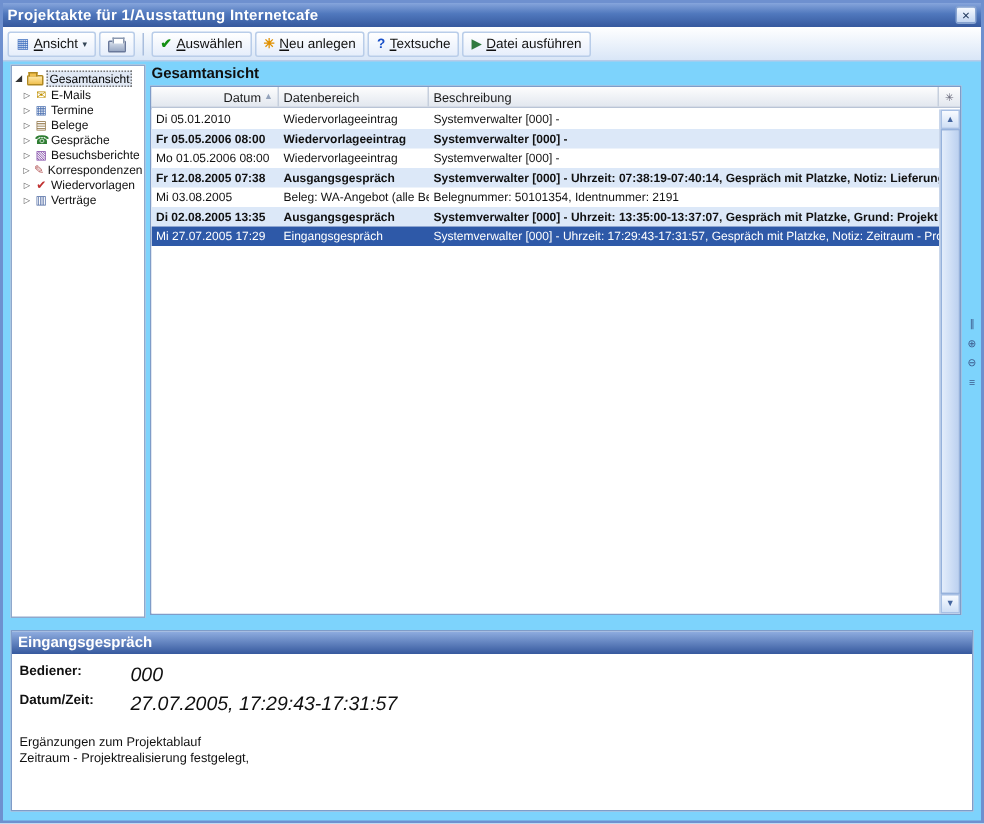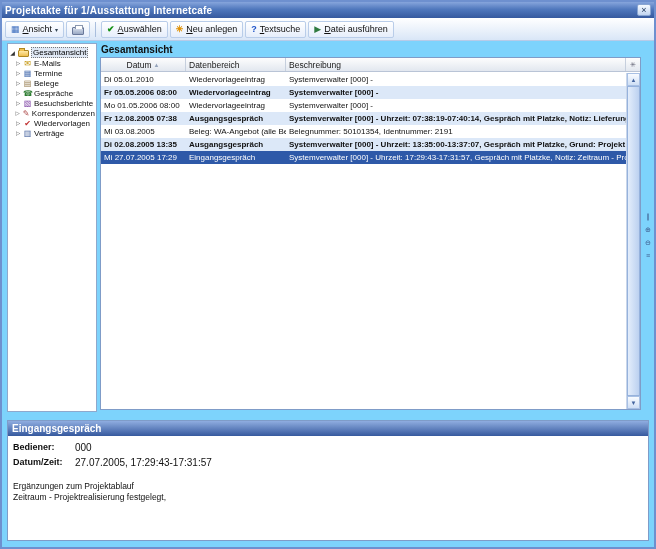--- a/index.html
+++ b/index.html
@@ -47,21 +47,21 @@
   .ic-mail{color:#c09000;} .ic-calendar{color:#4a6fb0;} .ic-receipt{color:#8a6d3b;} .ic-phone{color:#2e7d32;}
   .ic-report{color:#7b3fa2;} .ic-letter{color:#b05050;} .ic-followup{color:#c03030;} .ic-contract{color:#4a66a0;}
 
   
   .main-title{position:absolute;left:99px;top:41px;font-size:10px;line-height:13px;font-weight:bold;color:#101010;}
   .grid{position:absolute;left:98px;top:55px;width:541px;height:353px;background:#fff;border:1px solid #7f9cc8;}
   .grid-header{position:absolute;left:0;top:0;right:0;height:14px;display:flex;
     background:linear-gradient(#fdfdfd,#e2e7ef);border-bottom:1px solid #b9c4d6;}
   .gh{display:flex;align-items:center;gap:2px;padding:0 3px;font-size:8.5px;color:#1a1a1a;
     border-right:1px solid #c6cfdd;overflow:hidden;white-space:nowrap;}
-  .gh-datum{width:85px;justify-content:center;}
+  .gh-datum{width:85px;justify-content:flex-end;}
   .gh-bereich{width:100px;}
   .gh-besch{flex:1;}
   .gh-corner{width:14px;border-right:none;justify-content:center;font-size:7px;color:#667;padding:0;}
   .sort-icon{font-size:6px;color:#94a3bb;}
   .grid-body{position:absolute;left:0;top:15px;right:14px;bottom:0;overflow:hidden;background:#fff;}
   .row{display:flex;height:13px;}
   .row.alt{background:var(--row-alt,#dce8f8);font-weight:bold;}
   .row.selected{background:var(--selection,#2e59a8);}
   .row.selected .cell{color:#fff;}
   .cell{padding:0 3px;font-size:8px;line-height:13px;color:#111;white-space:nowrap;overflow:hidden;}
@@ -79,22 +79,22 @@
   
   .right-rail{position:absolute;left:641px;top:210px;width:10px;display:flex;flex-direction:column;gap:3px;align-items:center;}
   .rail-btn{width:10px;height:10px;font-size:7px;line-height:9px;text-align:center;color:#3c5a8c;}
 
   
   .detail{position:absolute;left:5px;top:418px;width:642px;height:121px;background:#fff;border:1px solid #7f9cc8;}
   .detail-header{height:15px;padding:0 4px;display:flex;align-items:center;color:#fff;font-size:10px;font-weight:bold;
     background:linear-gradient(#8fade0,var(--accent,#36599e));}
   .detail-body{padding:6px 5px;}
   .field{display:flex;margin-bottom:4px;}
-  .flabel{width:62px;font-size:9px;font-weight:bold;color:#101010;}
-  .fvalue{font-size:10px;color:#101010;}
+  .flabel{width:74px;font-size:9px;font-weight:bold;color:#101010;}
+  .fvalue{font-size:13px;color:#101010;font-style:italic;}
   .notes{margin-top:13px;}
   .note{font-size:8.5px;line-height:11px;color:#101010;}
 </style>
 </head>
 <body>
 
 <div class="window">
 
   <div class="titlebar">
     <span class="title">Projektakte für 1/Ausstattung Internetcafe</span>

